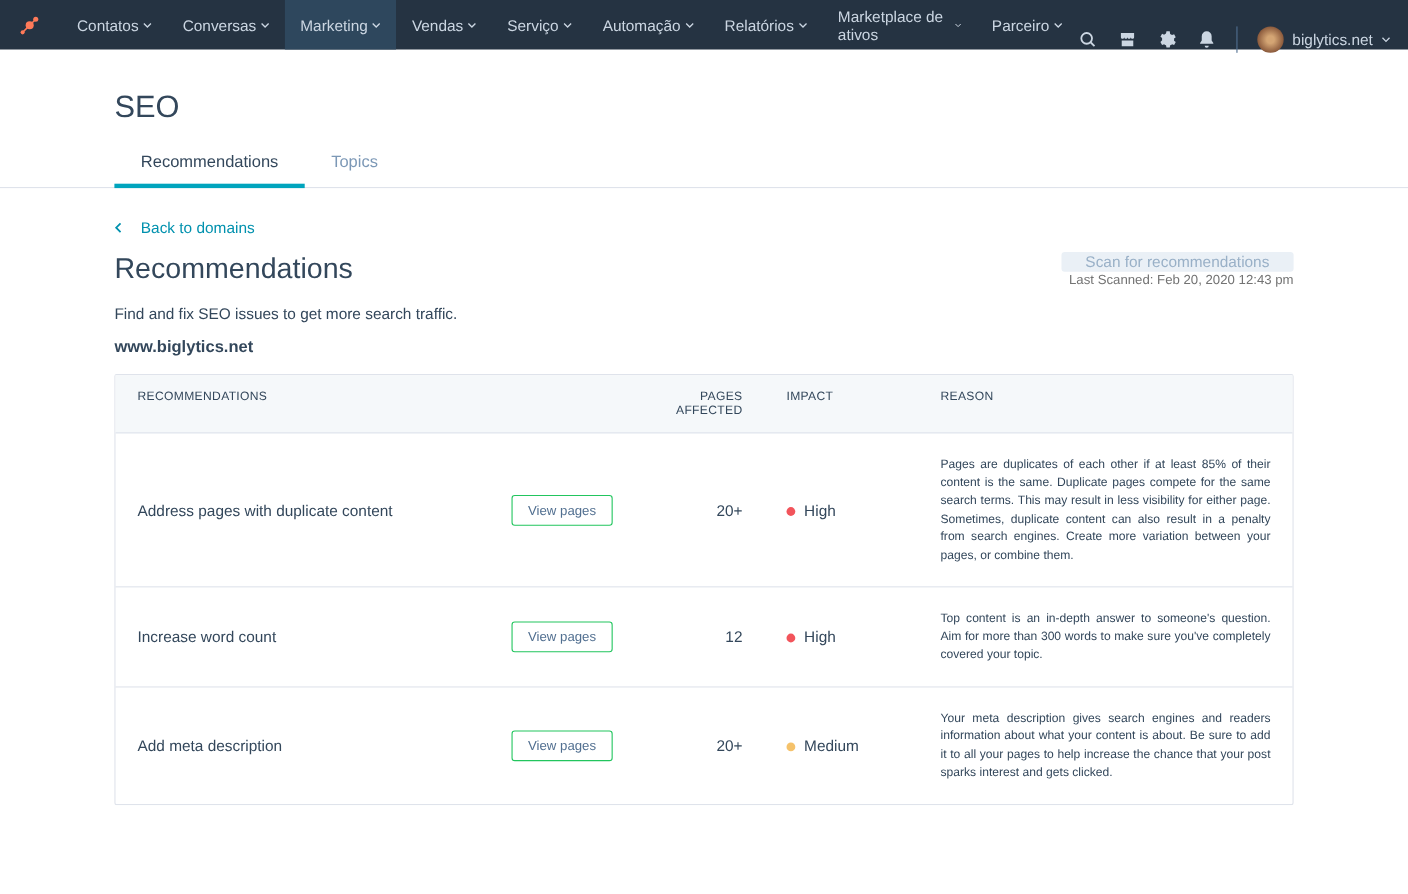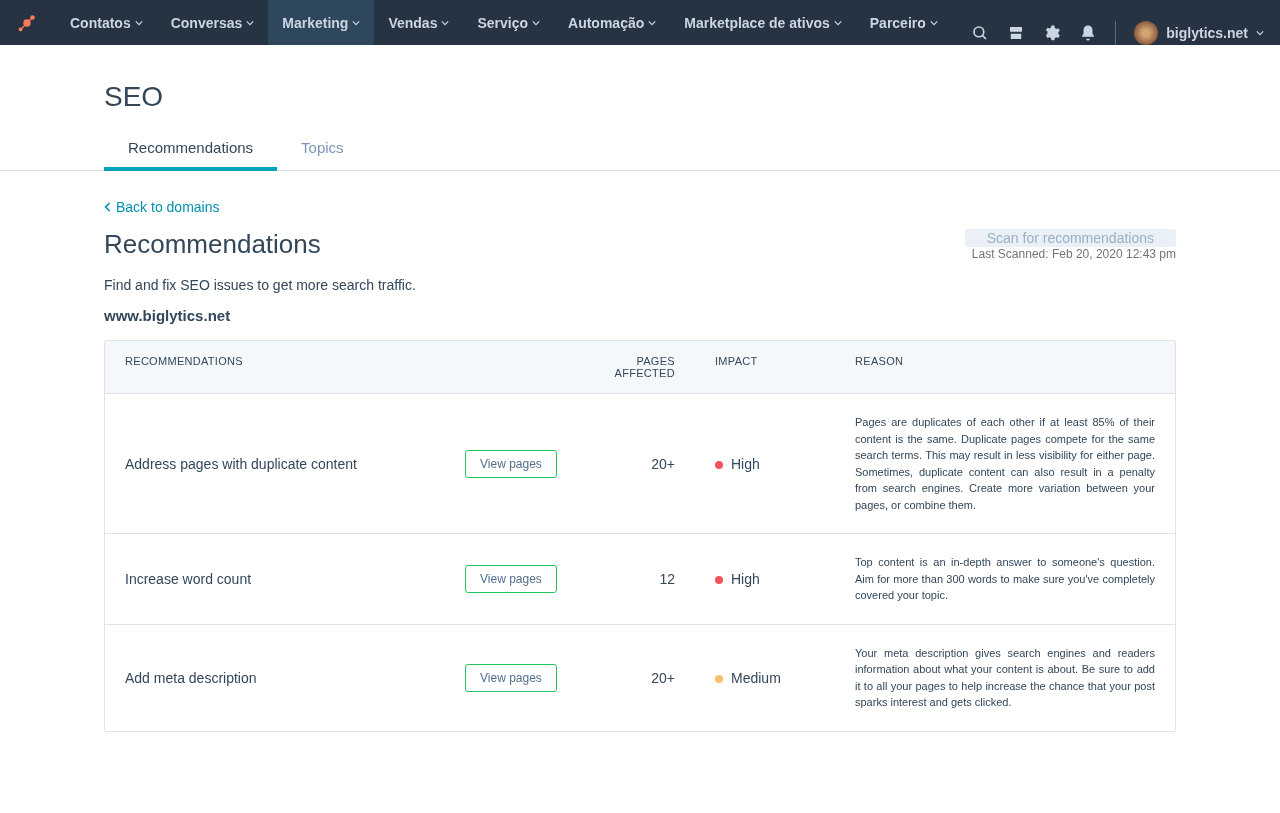--- a/index.html
+++ b/index.html
@@ -1,19 +1,19 @@
 <!DOCTYPE html>
 <html><head>
   <meta charset="utf-8">
   <style>
     * { margin: 0; padding: 0; box-sizing: border-box; }
     body { font-family: -apple-system, BlinkMacSystemFont, "Segoe UI", Helvetica, Arial, sans-serif; font-size: 14px; color: #33475b; background: #fff; }
     
     
-    .navbar { background: #253342; height: 45px; display: flex; align-items: flex-end; padding: 0 16px; justify-content: space-between; font-weight: bold; }
+    .navbar { background: #253342; height: 45px; display: flex; align-items: flex-start; padding: 0 16px; justify-content: space-between; }
     .navbar-left { display: flex; align-items: center; height: 100%; }
     .logo { width: 22px; height: 22px; margin-right: 18px; display: flex; align-items: center; justify-content: center; }
     .nav-items { display: flex; height: 100%; }
     .nav-item { display: flex; align-items: center; padding: 0 14px; color: #cbd6e2; font-size: 14px; cursor: pointer; height: 100%; gap: 4px; }
     .nav-item.active { background: #2e475d; }
     .nav-item svg { width: 8px; height: 8px; }
     .navbar-right { display: flex; align-items: center; gap: 18px; margin-top: 24px; }
     .nav-icon { color: #cbd6e2; cursor: pointer; display: flex; align-items: center; }
     .nav-divider { width: 1px; height: 24px; background: #516f90; }
     .avatar { width: 24px; height: 24px; border-radius: 50%; background: radial-gradient(circle, #d4a574 20%, #8b5a3c 70%); display: flex; align-items: center; justify-content: center; }
@@ -21,21 +21,21 @@
     
     
     .container { max-width: 1104px; margin: 0 auto; padding: 0 16px; }
     .page-title { font-size: 28px; font-weight: 400; color: #33475b; margin-top: 36px; }
     .tabs-outer { border-bottom: 1px solid #dfe3eb; margin-top: 26px; }
     .tab { padding: 0 0 14px 0; color: #7c98b6; cursor: pointer; font-size: 15px; position: relative; }
     .tab.active { color: #33475b; font-weight: 500; }
     .tab.active::after { content: ""; position: absolute; bottom: -1px; left: -24px; right: -24px; height: 4px; background: #00a4bd; }
     .tabs-wrap { display: flex; gap: 48px; padding-left: 24px; }
     
-    .back-link { display: inline-flex; align-items: center; gap: 4px; color: #0091ae; font-weight: 500; margin-top: 28px; cursor: pointer; font-size: 14px; }
+    .back-link { display: inline-flex; align-items: center; gap: 16px; color: #0091ae; font-weight: 500; margin-top: 28px; cursor: pointer; font-size: 14px; }
     .header-row { display: flex; justify-content: space-between; align-items: flex-start; margin-top: 14px; }
     .recs-title { font-size: 26px; font-weight: 400; color: #33475b; }
     .scan-btn { background: #eaf0f6; color: #99b0c7; border: none; padding: 1px 22px; font-size: 14px; border-radius: 3px; cursor: not-allowed; font-weight: 400; }
     .last-scanned { font-size: 12px; color: #737373; text-align: right; margin-top: 0; }
     .subtitle { margin-top: 16px; font-size: 14px; color: #33475b; }
     .domain { font-weight: 600; margin-top: 14px; font-size: 15px; }
     
     
     .table { width: 100%; margin-top: 16px; border: 1px solid #dfe3eb; border-radius: 2px; }
     .thead { background: #f5f8fa; display: flex; padding: 14px 20px; border-bottom: 1px solid #dfe3eb; }
@@ -99,20 +99,26 @@
             <path d="M1 3l4 4 4-4" fill="none" stroke="currentColor" stroke-width="1.5"></path>
           </svg>
         </div>
         <div class="nav-item">
           <span>Automação</span>
           <svg width="8" height="8" viewBox="0 0 10 10">
             <path d="M1 3l4 4 4-4" fill="none" stroke="currentColor" stroke-width="1.5"></path>
           </svg>
         </div>
         <div class="nav-item">
+          <span>Relatórios</span>
+          <svg width="8" height="8" viewBox="0 0 10 10">
+            <path d="M1 3l4 4 4-4" fill="none" stroke="currentColor" stroke-width="1.5"></path>
+          </svg>
+        </div>
+        <div class="nav-item">
           <span>Marketplace de ativos</span>
           <svg width="8" height="8" viewBox="0 0 10 10">
             <path d="M1 3l4 4 4-4" fill="none" stroke="currentColor" stroke-width="1.5"></path>
           </svg>
         </div>
         <div class="nav-item">
           <span>Parceiro</span>
           <svg width="8" height="8" viewBox="0 0 10 10">
             <path d="M1 3l4 4 4-4" fill="none" stroke="currentColor" stroke-width="1.5"></path>
           </svg>

